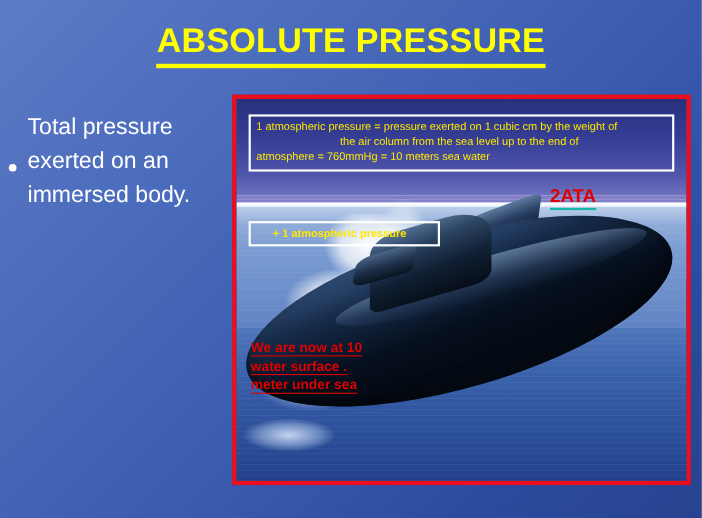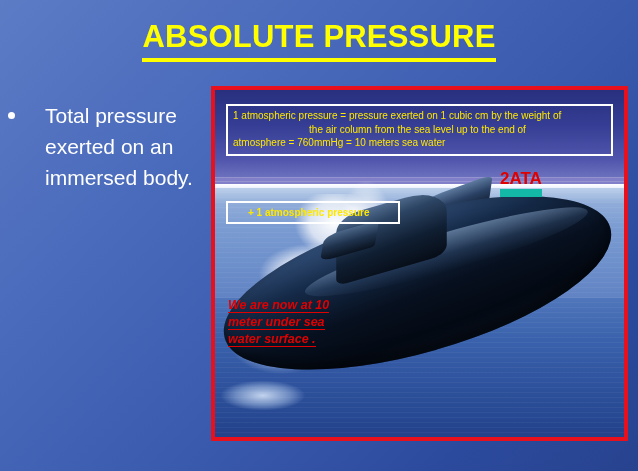--- a/index.html
+++ b/index.html
@@ -42,22 +42,21 @@
     padding-bottom: 1px;
   }
 
   
   #bullet-block {
     position: absolute;
     left: 8px;
     top: 100px;
     width: 200px;
     display: flex;
-    align-items: flex-start;
-    gap: 20px;
+    align-items: center;
   }
   #bullet-dot {
     width: 7px;
     height: 7px;
     border-radius: 50%;
     background: #ffffff;
     margin-top: 12px;
     margin-right: 10px;
     flex: 0 0 auto;
   }
@@ -268,21 +267,21 @@
     left: 285px;
     top: 79px;
     color: #e00000;
     font-size: 17px;
     font-weight: bold;
     line-height: 20px;
     white-space: nowrap;
   }
   #ata-label .u {
     display: inline-block;
-    border-bottom: 8px solid #14b8a6;
+    border-bottom: 2px solid #14b8a6;
     padding-bottom: 0px;
   }
 
   
   #atm-box {
     position: absolute;
     left: 11px;
     top: 111px;
     width: 174px;
     box-sizing: border-box;
@@ -294,26 +293,25 @@
     font-size: 10px;
     font-weight: bold;
     line-height: 13px;
     white-space: nowrap;
   }
 
   
   #depth-note {
     position: absolute;
     left: 13px;
-    top: 207px;
+    top: 218px;
     width: 120px;
     color: #e00000;
     font-size: 12.5px;
     font-weight: bold;
-    font-style: italic;
     line-height: 17px;
   }
   #depth-note span {
     display: inline;
     border-bottom: 1px solid #e00000;
     box-decoration-break: clone;
     -webkit-box-decoration-break: clone;
   }
 </style>
 </head>
@@ -354,18 +352,18 @@
     </div>
 
     <div id="ata-label"><span class="u">2ATA</span></div>
 
     <div id="atm-box">
       <div class="t">+ 1 atmospheric pressure</div>
     </div>
 
     <div id="depth-note">
       <div><span>We are now at 10</span></div>
+      <div><span>water surface .</span></div>
       <div><span>meter under sea</span></div>
-      <div><span>water surface .</span></div>
     </div>
   </div>
 
 </div>
 
 </body></html>

